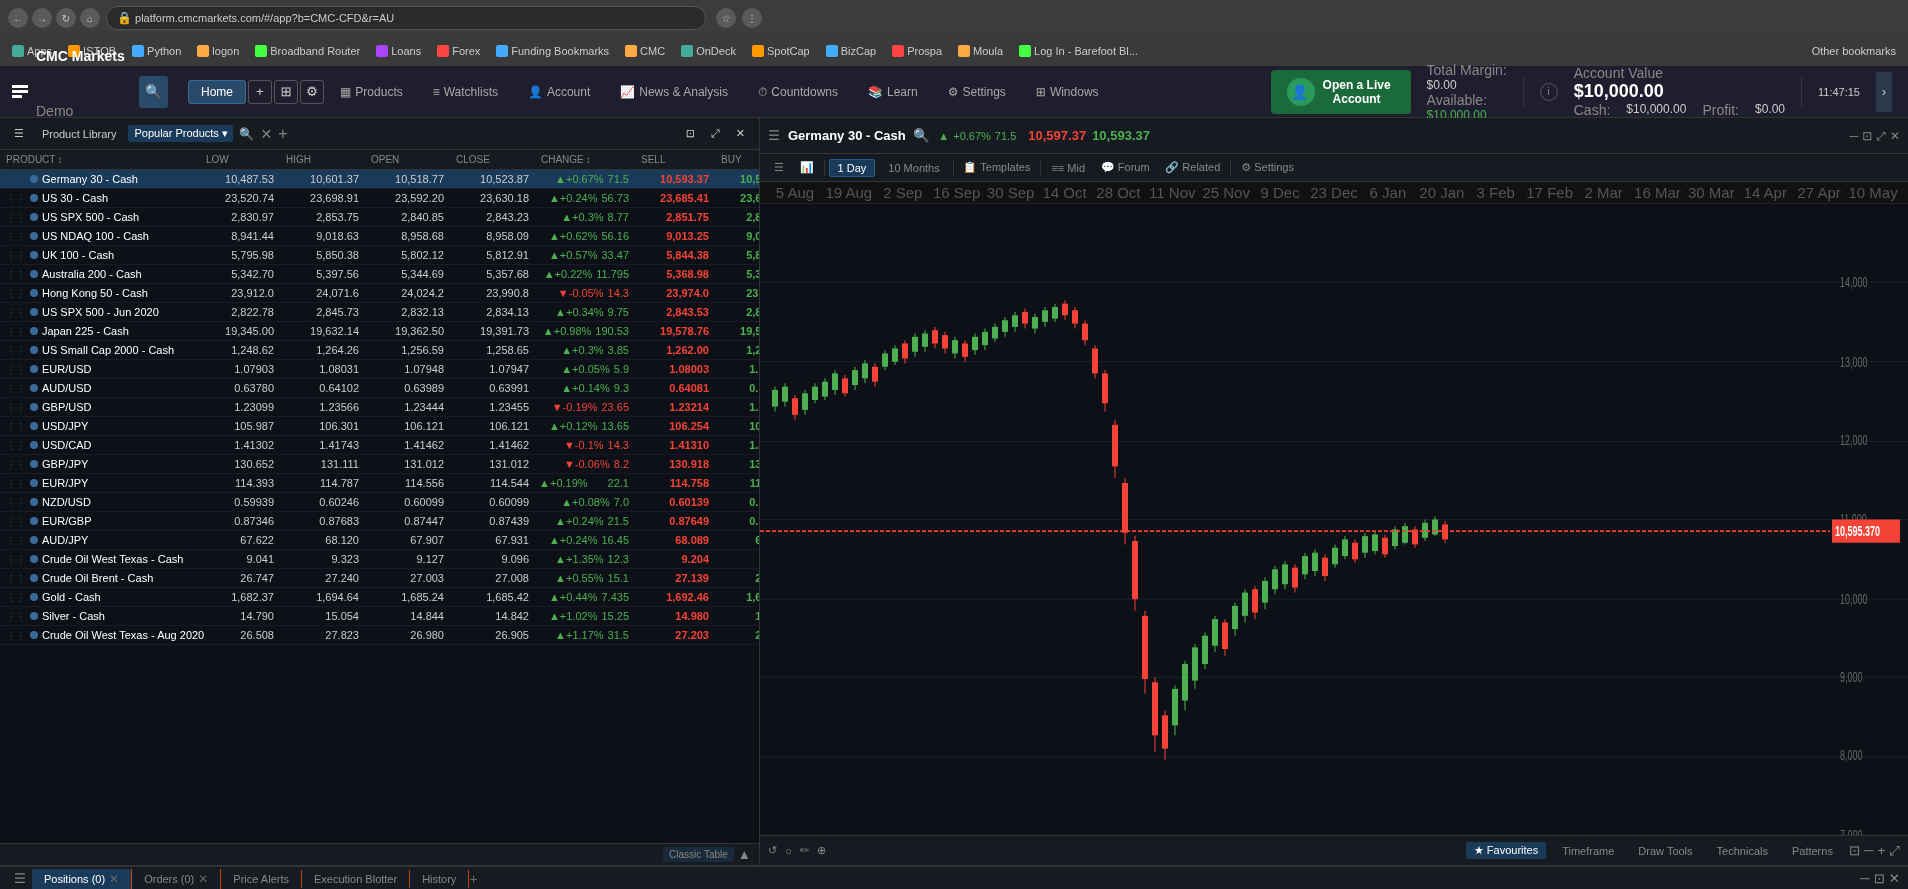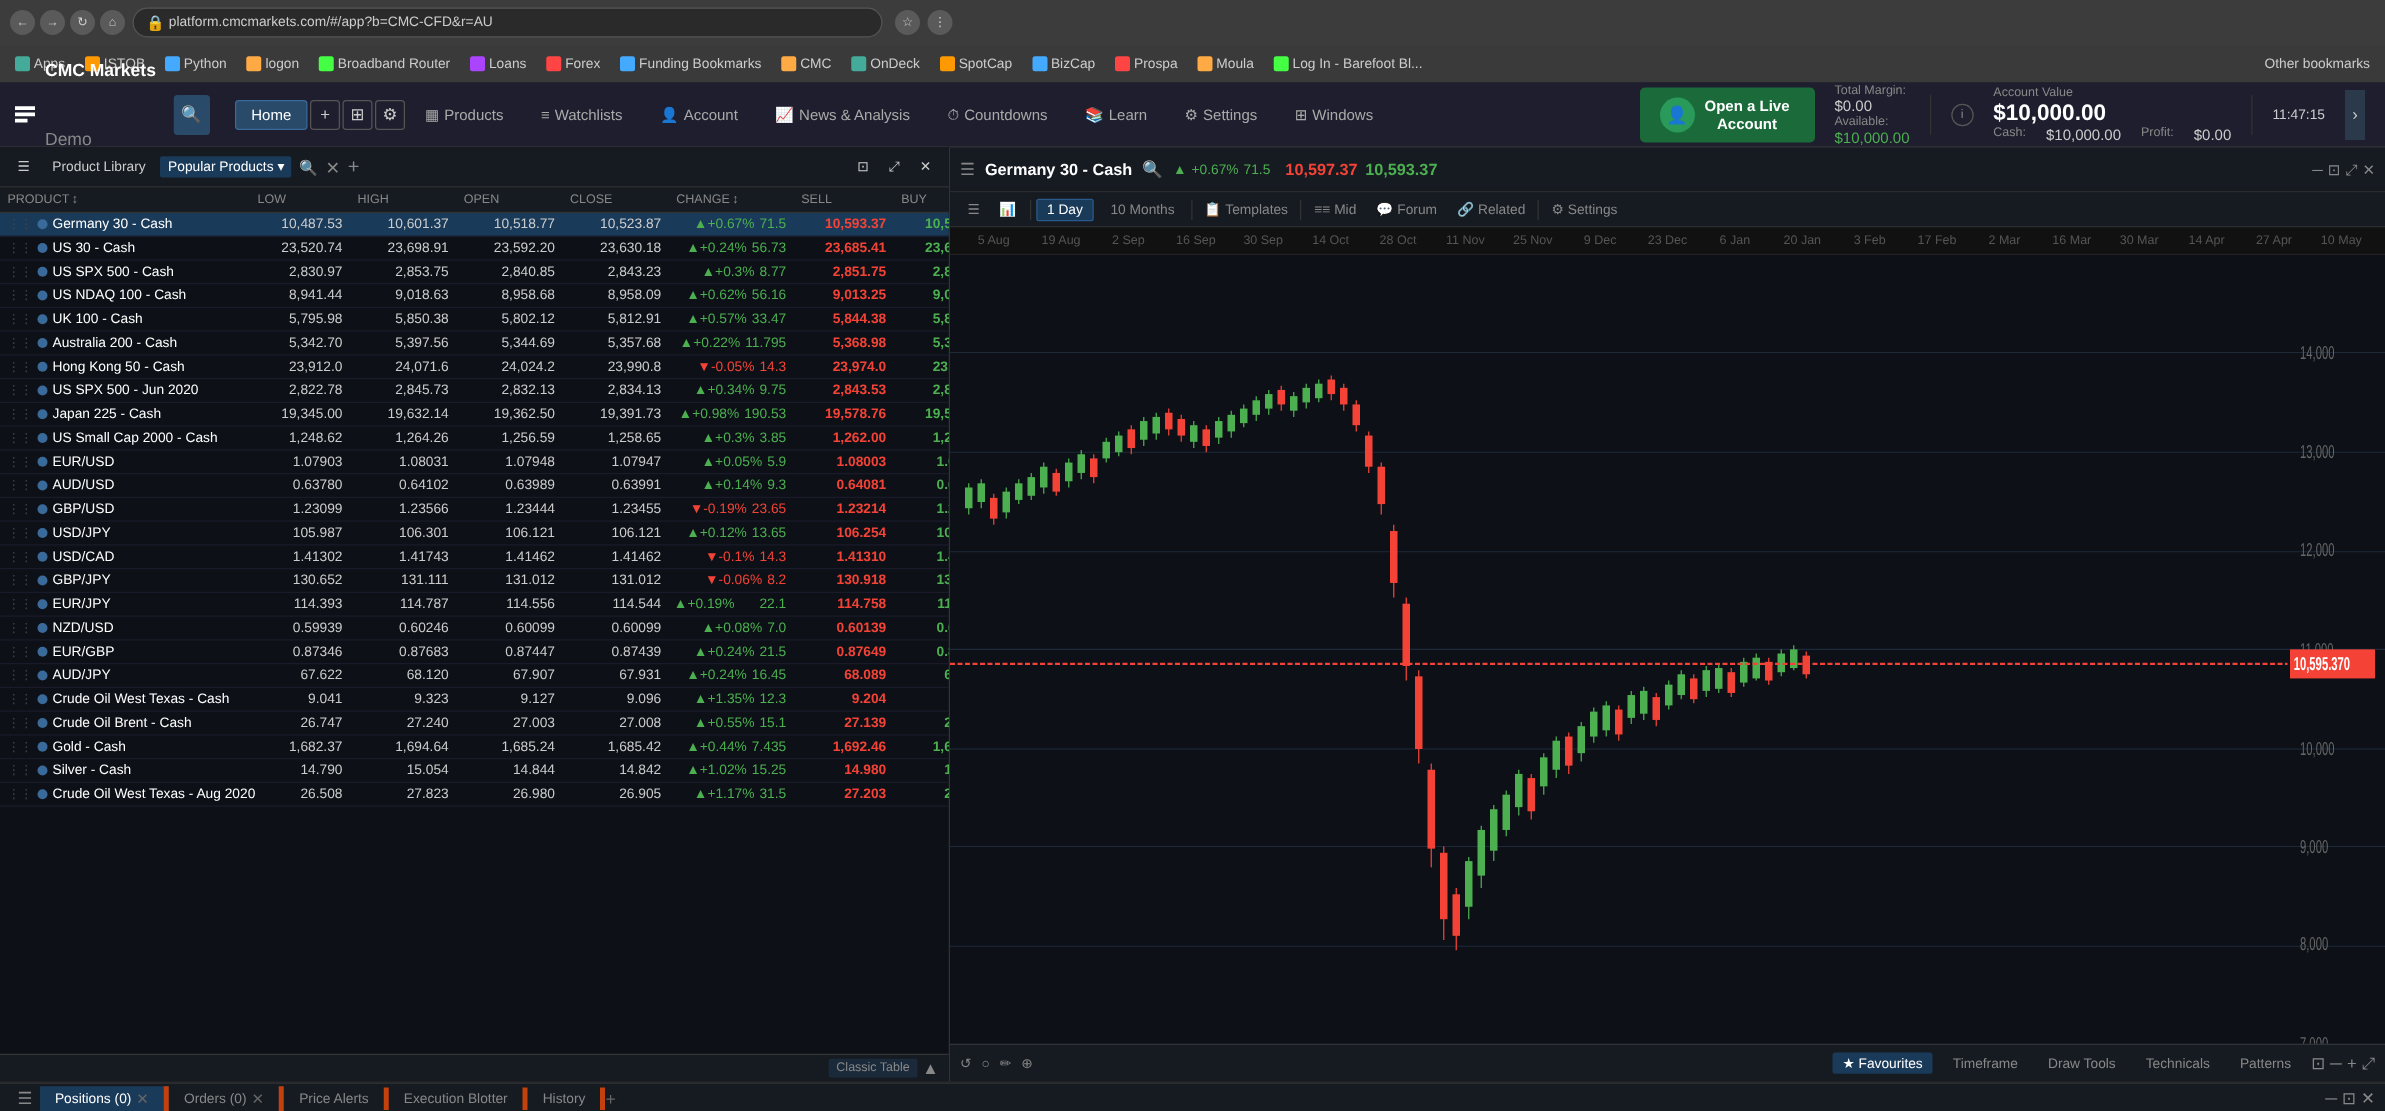--- a/index.html
+++ b/index.html
@@ -21,21 +21,21 @@
     .logo-bar { width: 16px; height: 3px; background: white; }
     .search-btn { width: 32px; height: 32px; background: #2a4a6a; border: none; border-radius: 3px; color: white; cursor: pointer; display: flex; align-items: center; justify-content: center; }
     .home-btn { padding: 4px 12px; background: #2a4a6a; border: 1px solid #3a6a9a; color: white; font-size: 12px; cursor: pointer; border-radius: 3px; }
     .plus-btn { width: 24px; height: 24px; background: transparent; border: 1px solid #555; color: #ccc; cursor: pointer; display: flex; align-items: center; justify-content: center; border-radius: 3px; }
     .header-nav { display: flex; align-items: center; gap: 2px; flex: 1; padding: 0 8px; }
     .nav-item { padding: 6px 14px; color: #aaa; cursor: pointer; font-size: 12px; border-radius: 3px; display: flex; align-items: center; gap: 4px; white-space: nowrap; }
     .open-account-btn { background: #1a6a3a; color: white; border: none; padding: 8px 16px; border-radius: 4px; cursor: pointer; font-size: 12px; font-weight: bold; display: flex; align-items: center; gap: 8px; white-space: nowrap; min-width: 140px; }
     .account-icon { width: 28px; height: 28px; background: #2a9a5a; border-radius: 50%; display: flex; align-items: center; justify-content: center; color: white; font-size: 14px; }
     .header-info { display: flex; align-items: center; gap: 16px; padding: 0 16px; }
     .info-block { display: flex; flex-direction: column; }
-    .info-label { color: #888; font-size: 10px; }
+    .info-label { color: #888; font-size: 14px; }
     .info-value { color: #ccc; font-size: 12px; }
     .info-value.green { color: #4caf50; }
     .divider { width: 1px; height: 32px; background: #333; }
     .account-value-block { display: flex; flex-direction: column; }
     .account-value-big { color: white; font-size: 18px; font-weight: bold; }
     .cash-row { display: flex; gap: 16px; }
     .time-display { color: #ccc; font-size: 11px; }
     .arrow-btn { background: #2a3a4a; border: none; color: #ccc; cursor: pointer; width: 16px; height: 40px; }
 
     
@@ -60,39 +60,39 @@
     .td { padding: 3px 6px; display: flex; align-items: center; font-size: 11px; color: #ccc; white-space: nowrap; }
     .td.product-name { color: white; font-size: 11px; }
     .td.sell-price { color: #f44336; font-weight: bold; }
     .td.buy-price { color: #4caf50; font-weight: bold; }
     .td.right { justify-content: flex-end; }
     .drag-handle { color: #444; margin-right: 4px; font-size: 10px; }
     .info-dot { width: 8px; height: 8px; border-radius: 50%; background: #3a6a9a; margin-right: 4px; flex-shrink: 0; }
 
     
     .bottom-tabs { height: 24px; background: #161b22; border-top: 1px solid #333; display: flex; align-items: center; gap: 0; padding: 0 8px; }
-    .bottom-tab { padding: 3px 12px; font-size: 11px; color: #888; cursor: pointer; border-right: 4px solid #c2410c; display: flex; align-items: center; gap: 4px; }
+    .bottom-tab { padding: 3px 12px; font-size: 11px; color: #888; cursor: pointer; border-right: 1px solid #c2410c; display: flex; align-items: center; gap: 4px; }
     .bottom-tab.active { color: white; background: #1a3a5a; }
     .tab-close { color: #666; font-size: 12px; cursor: pointer; }
     .tab-add { color: #666; font-size: 14px; cursor: pointer; }
 
     
     .right-panel { flex: 1; background: #0d1117; display: flex; flex-direction: column; }
     .chart-btn { background: transparent; border: none; color: #888; cursor: pointer; font-size: 11px; padding: 2px 6px; border-radius: 2px; }
     .chart-area { flex: 1; position: relative; background: #0d1117; overflow: hidden; }
     .chart-footer { height: 30px; background: #161b22; border-top: 1px solid #333; display: flex; align-items: center; padding: 0 8px; gap: 8px; }
     .footer-btn { background: transparent; border: none; color: #888; cursor: pointer; font-size: 11px; padding: 2px 8px; border-radius: 2px; }
     .footer-btn.active { color: white; background: #1a3a5a; }
 
     
     .chart-svg { width: 100%; height: 100%; }
 
     
     .classic-table-label { font-size: 10px; color: #888; padding: 2px 6px; background: #1a2a3a; border-radius: 2px; }
-    .time-label { color: #555; font-size: 10px; flex: 1; text-align: center; }
+    .time-label { color: #555; font-size: 15px; flex: 1; text-align: center; }
     .period-btn { background: transparent; border: 1px solid transparent; color: #888; cursor: pointer; font-size: 11px; padding: 2px 8px; border-radius: 2px; }
     .period-btn.active { background: #1a3a5a; border-color: #2a5a8a; color: white; }
     .separator-v { width: 1px; height: 16px; background: #333; }
 
     
     .watchlist-table::-webkit-scrollbar { width: 6px; }
     .watchlist-table::-webkit-scrollbar-track { background: #0d1117; }
     .watchlist-table::-webkit-scrollbar-thumb { background: #333; border-radius: 3px; }
     .wc-btn { background: transparent; border: none; color: #888; cursor: pointer; font-size: 12px; }
   </style>

